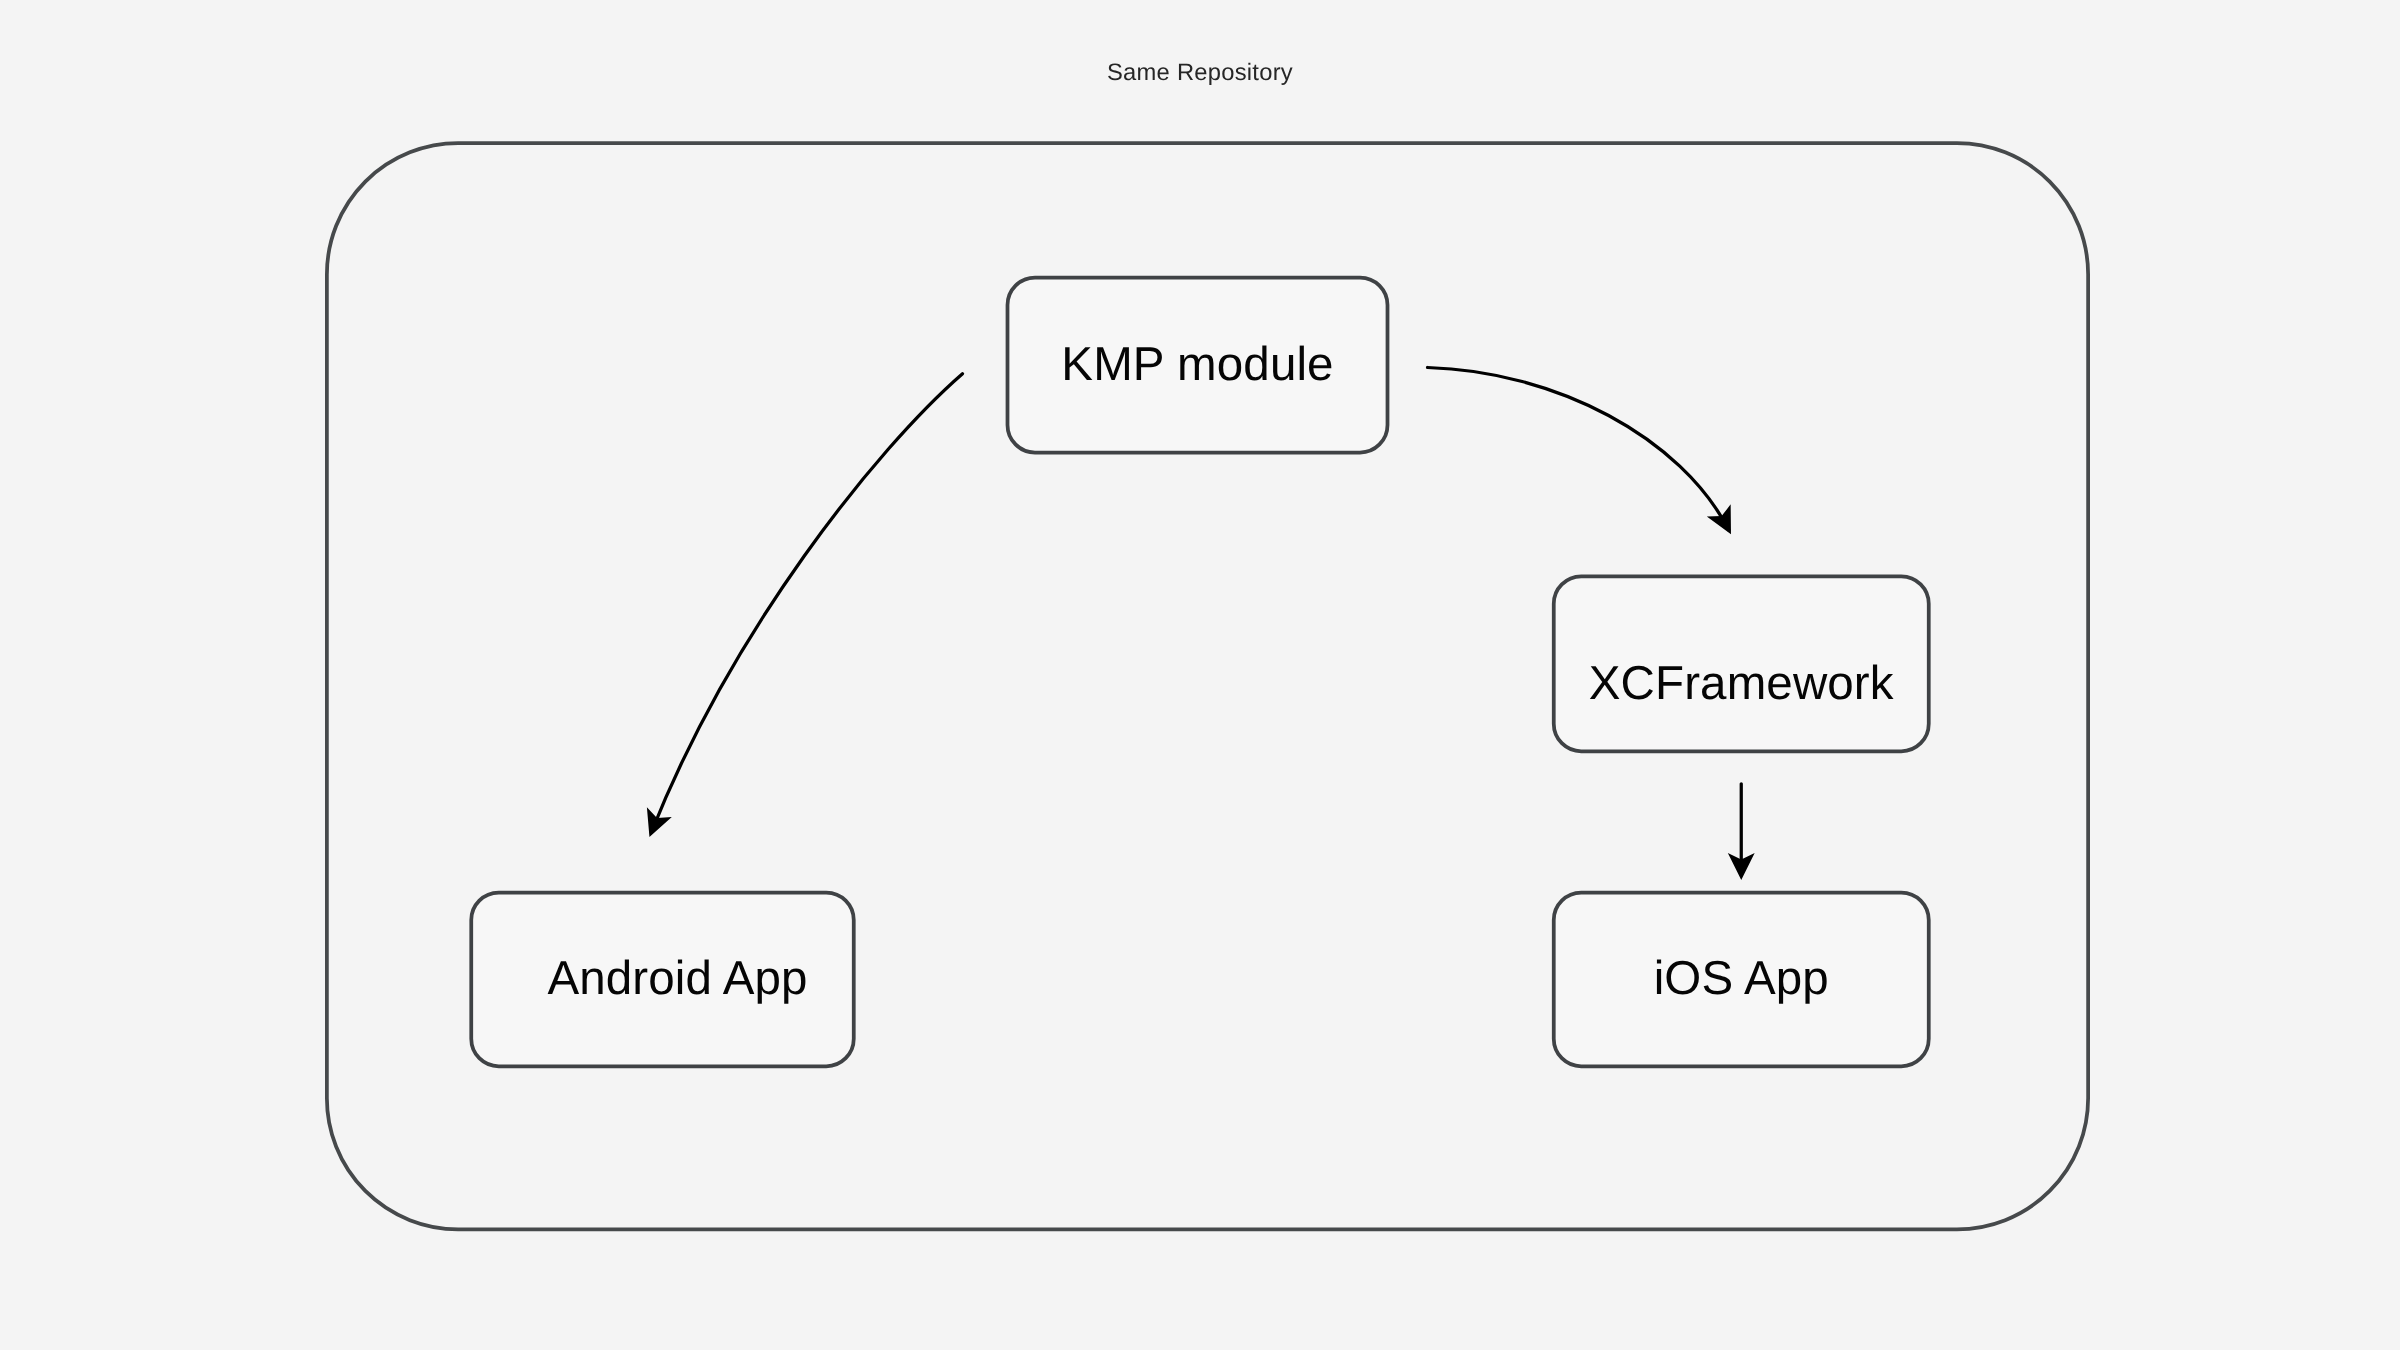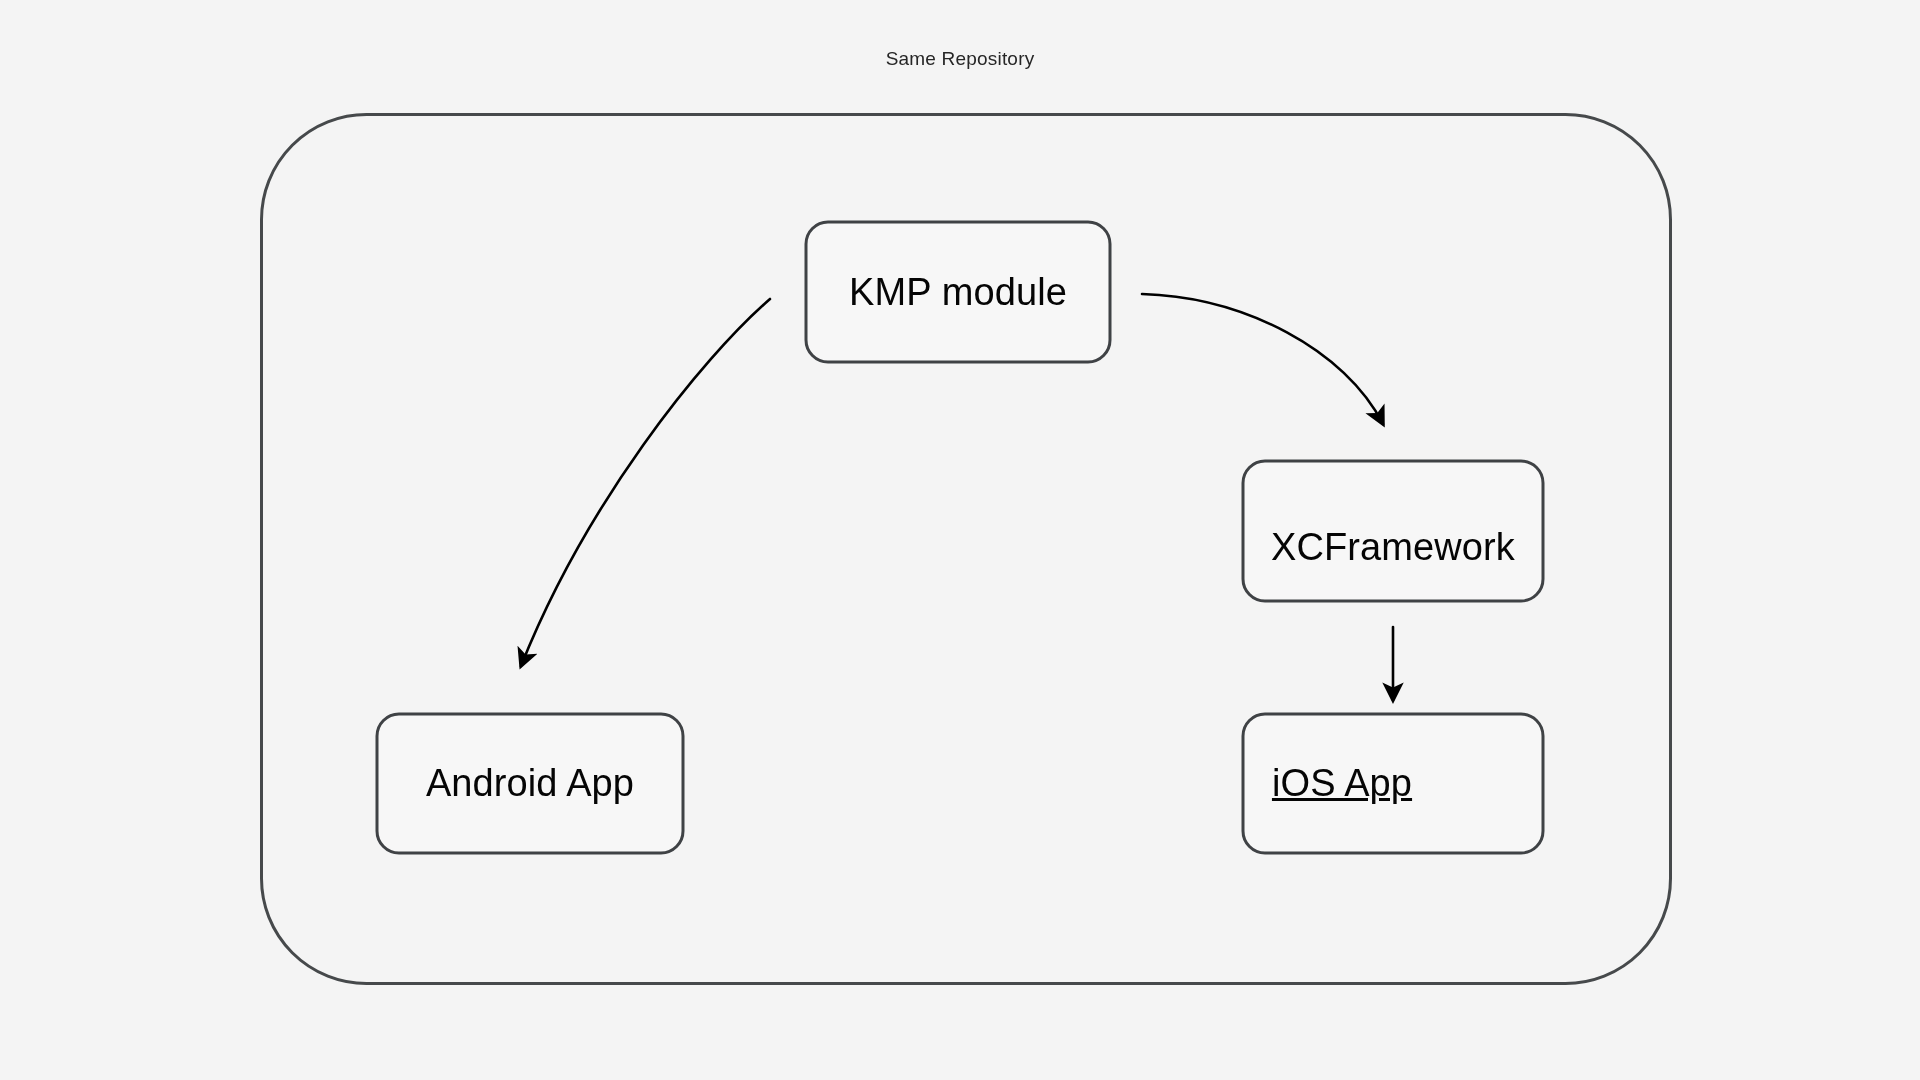--- a/index.html
+++ b/index.html
@@ -80,17 +80,17 @@
 
     <path d="M 1393 627 L 1393 700" fill="none" stroke="#000000" stroke-width="2.6" stroke-linecap="round" marker-end="url(#arrow)"></path>
   </svg>
 
   <div class="group-title">Same Repository</div>
 
   <div class="node-label" style="left:806px; top:222px; width:304px; height:140px;">KMP module</div>
 
   <div class="node-label" style="left:1243px; top:461px; width:300px; height:140px;margin-top:16px;">XCFramework</div>
 
-  <div class="node-label" style="left:377px; top:714px; width:306px; height:139px;">Android App</div>
+  <div class="node-label" style="left:377px; top:714px; width:306px; height:139px;padding-left:12px;">Android App</div>
 
-  <div class="node-label" style="left:1192px; top:714px; width:300px; height:139px;text-decoration:underline;">iOS App</div>
+  <div class="node-label" style="left:1243px; top:714px; width:300px; height:139px;">iOS App</div>
 
 </div>
 
 </body></html>

